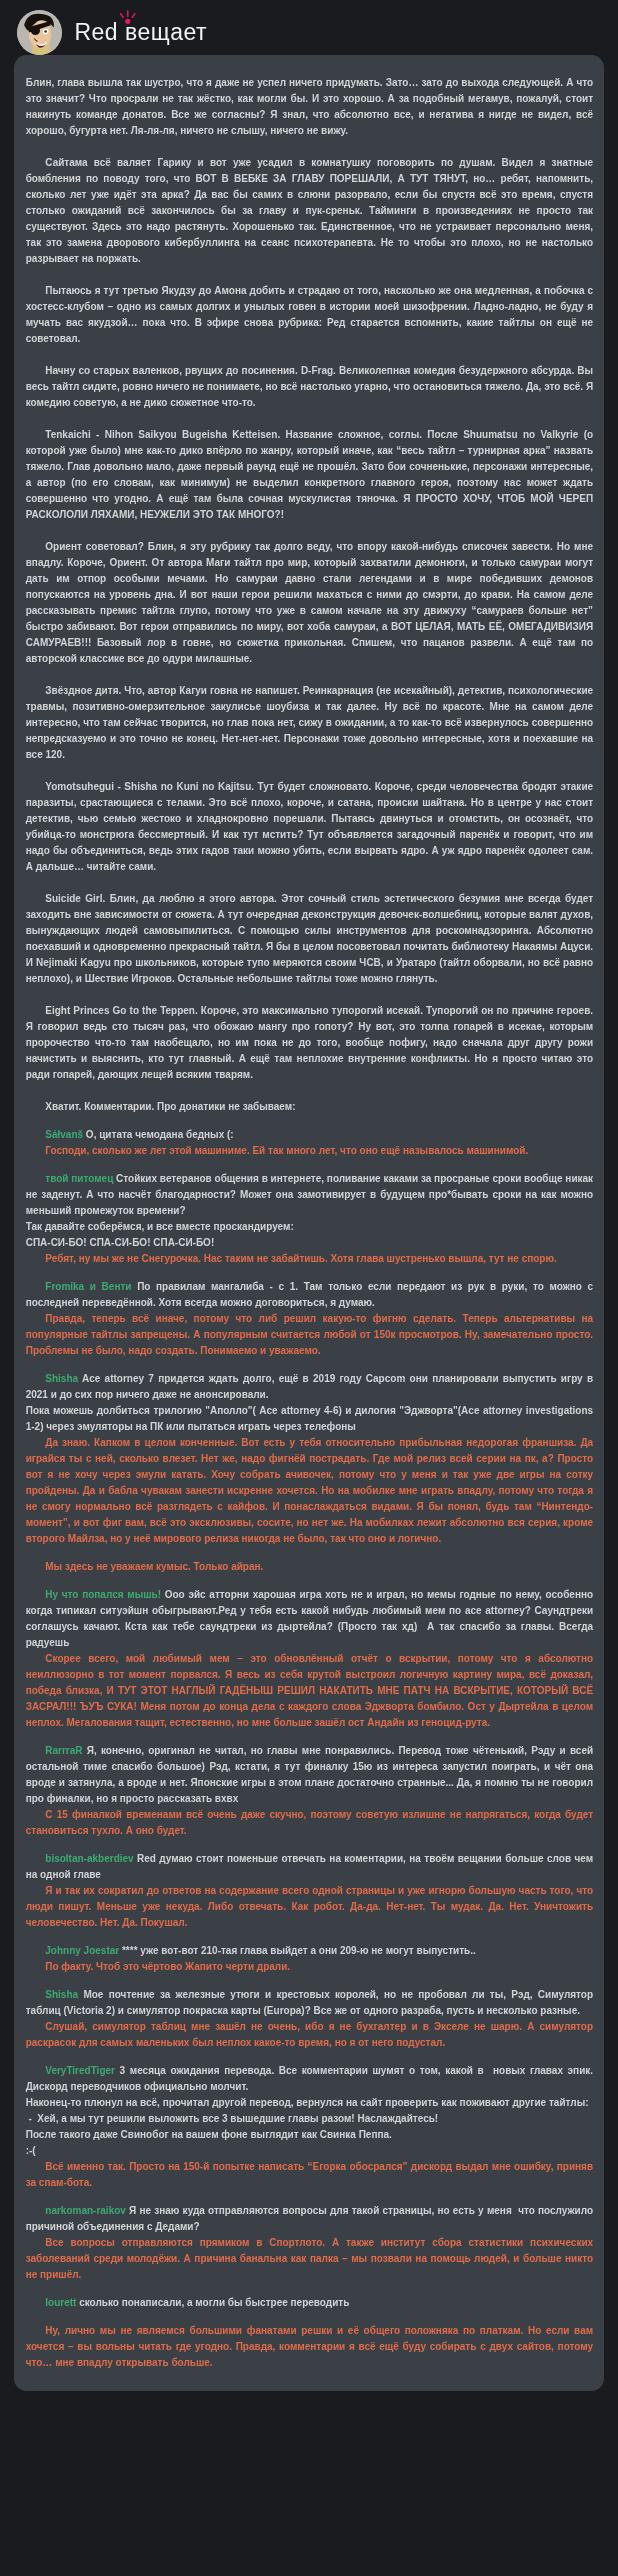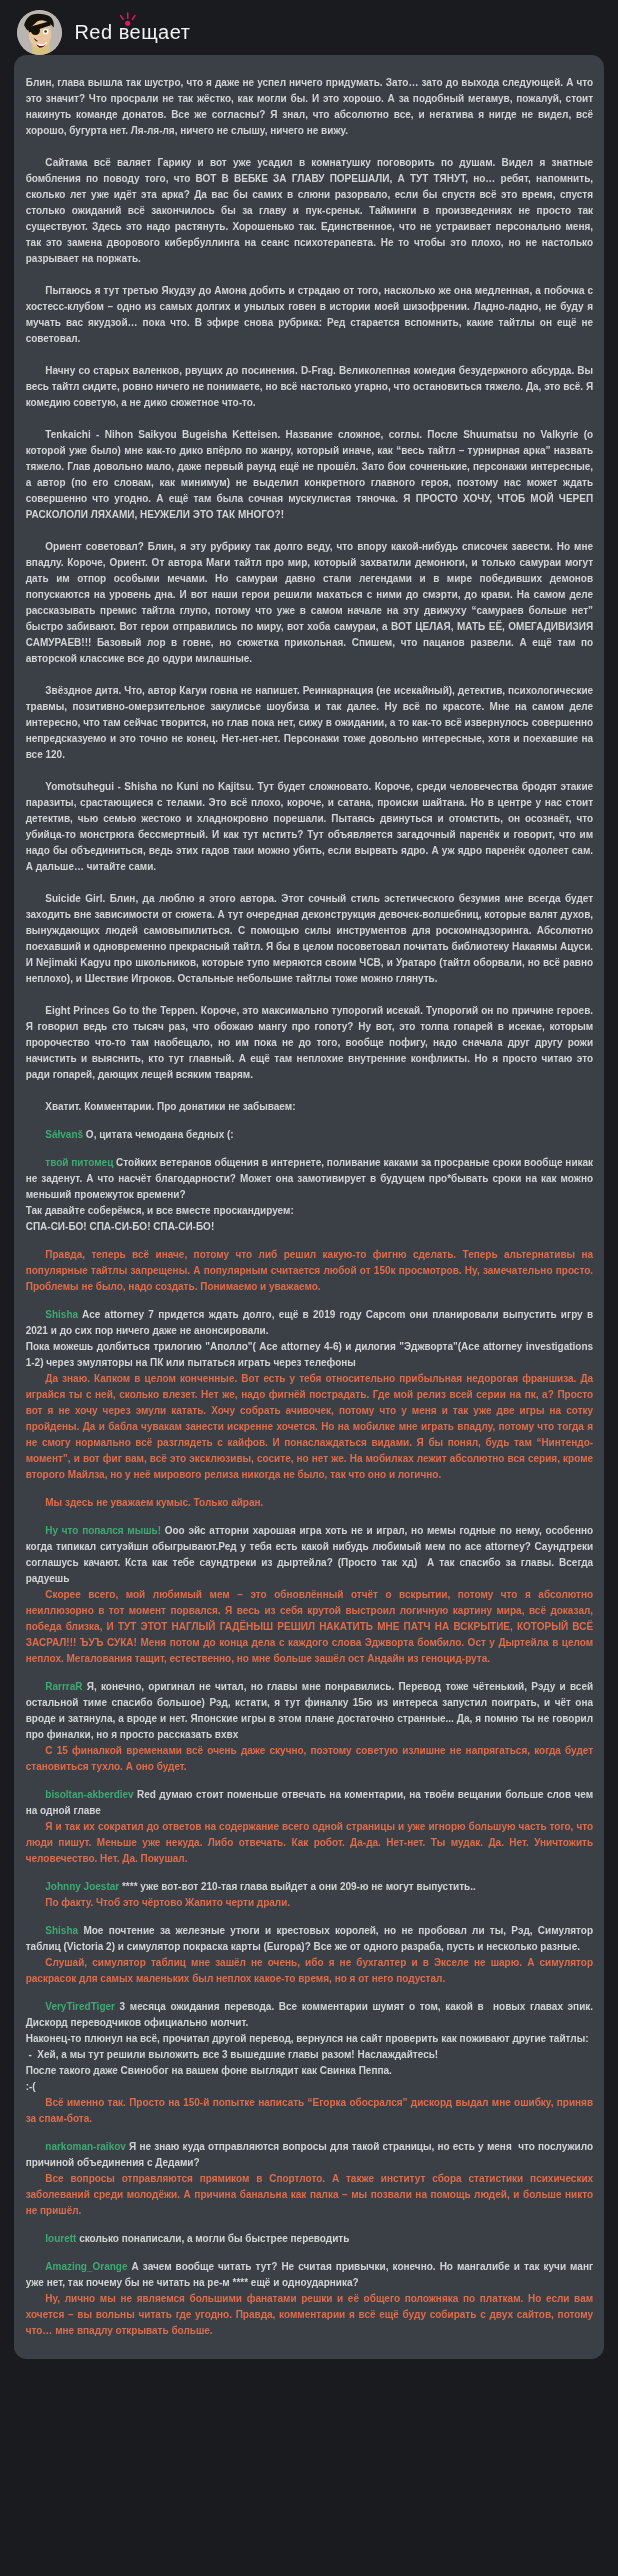--- a/index.html
+++ b/index.html
@@ -12,21 +12,21 @@
   .page-header{
     display:flex; align-items:center; gap:12.4px;
     padding:9.3px 0 0 17px; height:55px; box-sizing:border-box;
   }
   .avatar{
     width:45px; height:45px; border-radius:50%; overflow:hidden; flex:0 0 auto;
     background:#b9b6b2; position:relative;
   }
   .title-wrap{position:relative;}
   .page-title{
-    color:#f2f3f4; font-size:20px; letter-spacing:0.5px; font-weight:400;
+    color:#f2f3f4; font-size:23px; letter-spacing:0.5px; font-weight:400;
   }
   .sparkle{position:absolute; top:-8.2px; left:45px; width:17.5px; height:15.5px;}
   .post-card{
     margin:0 14.4px; width:590px; box-sizing:border-box;
     background:#3b3f46; border-radius:12.4px;
     padding:19.6px 11.3px 20.6px 11.3px;
   }
   .post-card p{
     margin:0; color:#d2d4d6; font-size:10px; line-height:16px;
     text-align:justify; white-space:pre-wrap;font-weight:bold;
@@ -85,27 +85,30 @@
       <p class="indent">Ориент советовал? Блин, я эту рубрику так долго веду, что впору какой-нибудь списочек завести. Но мне впадлу. Короче, Ориент. От автора Маги тайтл про мир, который захватили демонюги, и только самураи могут дать им отпор особыми мечами. Но самураи давно стали легендами и в мире победивших демонов попускаются на уровень дна. И вот наши герои решили махаться с ними до смэрти, до крави. На самом деле рассказывать премис тайтла глупо, потому что уже в самом начале на эту движуху “самураев больше нет” быстро забивают. Вот герои отправились по миру, вот хоба самураи, а ВОТ ЦЕЛАЯ, МАТЬ ЕЁ, ОМЕГАДИВИЗИЯ САМУРАЕВ!!! Базовый лор в говне, но сюжетка прикольная. Спишем, что пацанов развели. А ещё там по авторской классике все до одури милашные.</p>
       <p class="indent">Звёздное дитя. Что, автор Кагуи говна не напишет. Реинкарнация (не исекайный), детектив, психологические травмы, позитивно-омерзительное закулисье шоубиза и так далее. Ну всё по красоте. Мне на самом деле интересно, что там сейчас творится, но глав пока нет, сижу в ожидании, а то как-то всё извернулось совершенно непредсказуемо и это точно не конец. Нет-нет-нет. Персонажи тоже довольно интересные, хотя и поехавшие на все 120.</p>
       <p class="indent">Yomotsuhegui - Shisha no Kuni no Kajitsu. Тут будет сложновато. Короче, среди человечества бродят этакие паразиты, срастающиеся с телами. Это всё плохо, короче, и сатана, происки шайтана. Но в центре у нас стоит детектив, чью семью жестоко и хладнокровно порешали. Пытаясь двинуться и отомстить, он осознаёт, что убийца-то монстрюга бессмертный. И как тут мстить? Тут объявляется загадочный паренёк и говорит, что им надо бы объединиться, ведь этих гадов таки можно убить, если вырвать ядро. А уж ядро паренёк одолеет сам. А дальше… читайте сами.</p>
       <p class="indent">Suicide Girl. Блин, да люблю я этого автора. Этот сочный стиль эстетического безумия мне всегда будет заходить вне зависимости от сюжета. А тут очередная деконструкция девочек-волшебниц, которые валят духов, вынуждающих людей самовыпилиться. С помощью силы инструментов для роскомнадзоринга. Абсолютно поехавший и одновременно прекрасный тайтл. Я бы в целом посоветовал почитать библиотеку Накаямы Ацуси. И Nejimaki Kagyu про школьников, которые тупо меряются своим ЧСВ, и Уратаро (тайтл оборвали, но всё равно неплохо), и Шествие Игроков. Остальные небольшие тайтлы тоже можно глянуть.</p>
       <p class="indent">Eight Princes Go to the Teppen. Короче, это максимально тупорогий исекай. Тупорогий он по причине героев. Я говорил ведь сто тысяч раз, что обожаю мангу про гопоту? Ну вот, это толпа гопарей в исекае, которым пророчество что-то там наобещало, но им пока не до того, вообще пофигу, надо сначала друг другу рожи начистить и выяснить, кто тут главный. А ещё там неплохие внутренние конфликты. Но я просто читаю это ради гопарей, дающих лещей всяким тварям.</p>
       <p class="indent">Хватит. Комментарии. Про донатики не забываем:</p>
     </section>
   <section>
       <div class="comment">
         <p class="indent c-text"><span class="author">Sáłvanš</span> О, цитата чемодана бедных (:</p>
+        <p class="indent c-reply">Господи, сколько же лет этой машиниме. Ей так много лет, что оно ещё называлось машинимой.</p>
       </div>
       <div class="comment">
         <p class="indent c-text"><span class="author">твой питомец</span> Стойких ветеранов общения в интернете, поливание каками за просраные сроки вообще никак не заденут. А что насчёт благодарности? Может она замотивирует в будущем про*бывать сроки на как можно меньший промежуток времени?
 Так давайте соберёмся, и все вместе проскандируем:
 СПА-СИ-БО! СПА-СИ-БО! СПА-СИ-БО!</p>
+        <p class="indent c-reply">Ребят, ну мы же не Снегурочка. Нас таким не забайтишь. Хотя глава шустренько вышла, тут не спорю.</p>
       </div>
       <div class="comment">
+        <p class="indent c-text"><span class="author">Fromika и Венти</span> По правилам мангалиба - с 1. Там только если передают из рук в руки, то можно с последней переведённой. Хотя всегда можно договориться, я думаю.</p>
         <p class="indent c-reply">Правда, теперь всё иначе, потому что либ решил какую-то фигню сделать. Теперь альтернативы на популярные тайтлы запрещены. А популярным считается любой от 150к просмотров. Ну, замечательно просто. Проблемы не было, надо создать. Понимаемо и уважаемо.</p>
       </div>
       <div class="comment">
         <p class="indent c-text"><span class="author">Shisha</span> Ace attorney 7 придется ждать долго, ещё в 2019 году Capcom они планировали выпустить игру в 2021 и до сих пор ничего даже не анонсировали.
 Пока можешь долбиться трилогию "Аполло"( Ace attorney 4-6) и дилогия "Эджворта"(Ace attorney investigations 1-2) через эмуляторы на ПК или пытаться играть через телефоны</p>
         <p class="indent c-reply">Да знаю. Капком в целом конченные. Вот есть у тебя относительно прибыльная недорогая франшиза. Да играйся ты с ней, сколько влезет. Нет же, надо фигнёй пострадать. Где мой релиз всей серии на пк, а? Просто вот я не хочу через эмули катать. Хочу собрать ачивочек, потому что у меня и так уже две игры на сотку пройдены. Да и бабла чувакам занести искренне хочется. Но на мобилке мне играть впадлу, потому что тогда я не смогу нормально всё разглядеть с кайфов. И понаслаждаться видами. Я бы понял, будь там “Нинтендо-момент”, и вот фиг вам, всё это эксклюзивы, сосите, но нет же. На мобилках лежит абсолютно вся серия, кроме второго Майлза, но у неё мирового релиза никогда не было, так что оно и логично.</p>
       </div>
       <div class="comment">
         <p class="indent c-reply">Мы здесь не уважаем кумыс. Только айран.</p>
       </div>
@@ -138,19 +141,18 @@
         <p class="indent c-reply">Всё именно так. Просто на 150-й попытке написать “Егорка обосрался” дискорд выдал мне ошибку, приняв за спам-бота.</p>
       </div>
       <div class="comment">
         <p class="indent c-text"><span class="author">narkoman-raikov</span> Я не знаю куда отправляются вопросы для такой страницы, но есть у меня  что послужило причиной объединения с Дедами?</p>
         <p class="indent c-reply">Все вопросы отправляются прямиком в Спортлото. А также институт сбора статистики психических заболеваний среди молодёжи. А причина банальна как палка – мы позвали на помощь людей, и больше никто не пришёл.</p>
       </div>
       <div class="comment">
         <p class="indent c-text"><span class="author">lourett</span> сколько понаписали, а могли бы быстрее переводить</p>
       </div>
       <div class="comment">
-        <p class="indent c-text"><span class="author">Amazing_Orange</span> А зачем вообще читать тут? Не считая привычки, конечно. Но мангалибе и так кучи манг уже нет, так почему бы не читать на ре-м **** ещё и одноударника?</p>
         <p class="indent c-reply">Ну, лично мы не являемся большими фанатами решки и её общего положняка по платкам. Но если вам хочется – вы вольны читать где угодно. Правда, комментарии я всё ещё буду собирать с двух сайтов, потому что… мне впадлу открывать больше.</p>
       </div>
     </section>
 
 </main>
 
 
 </body></html>

